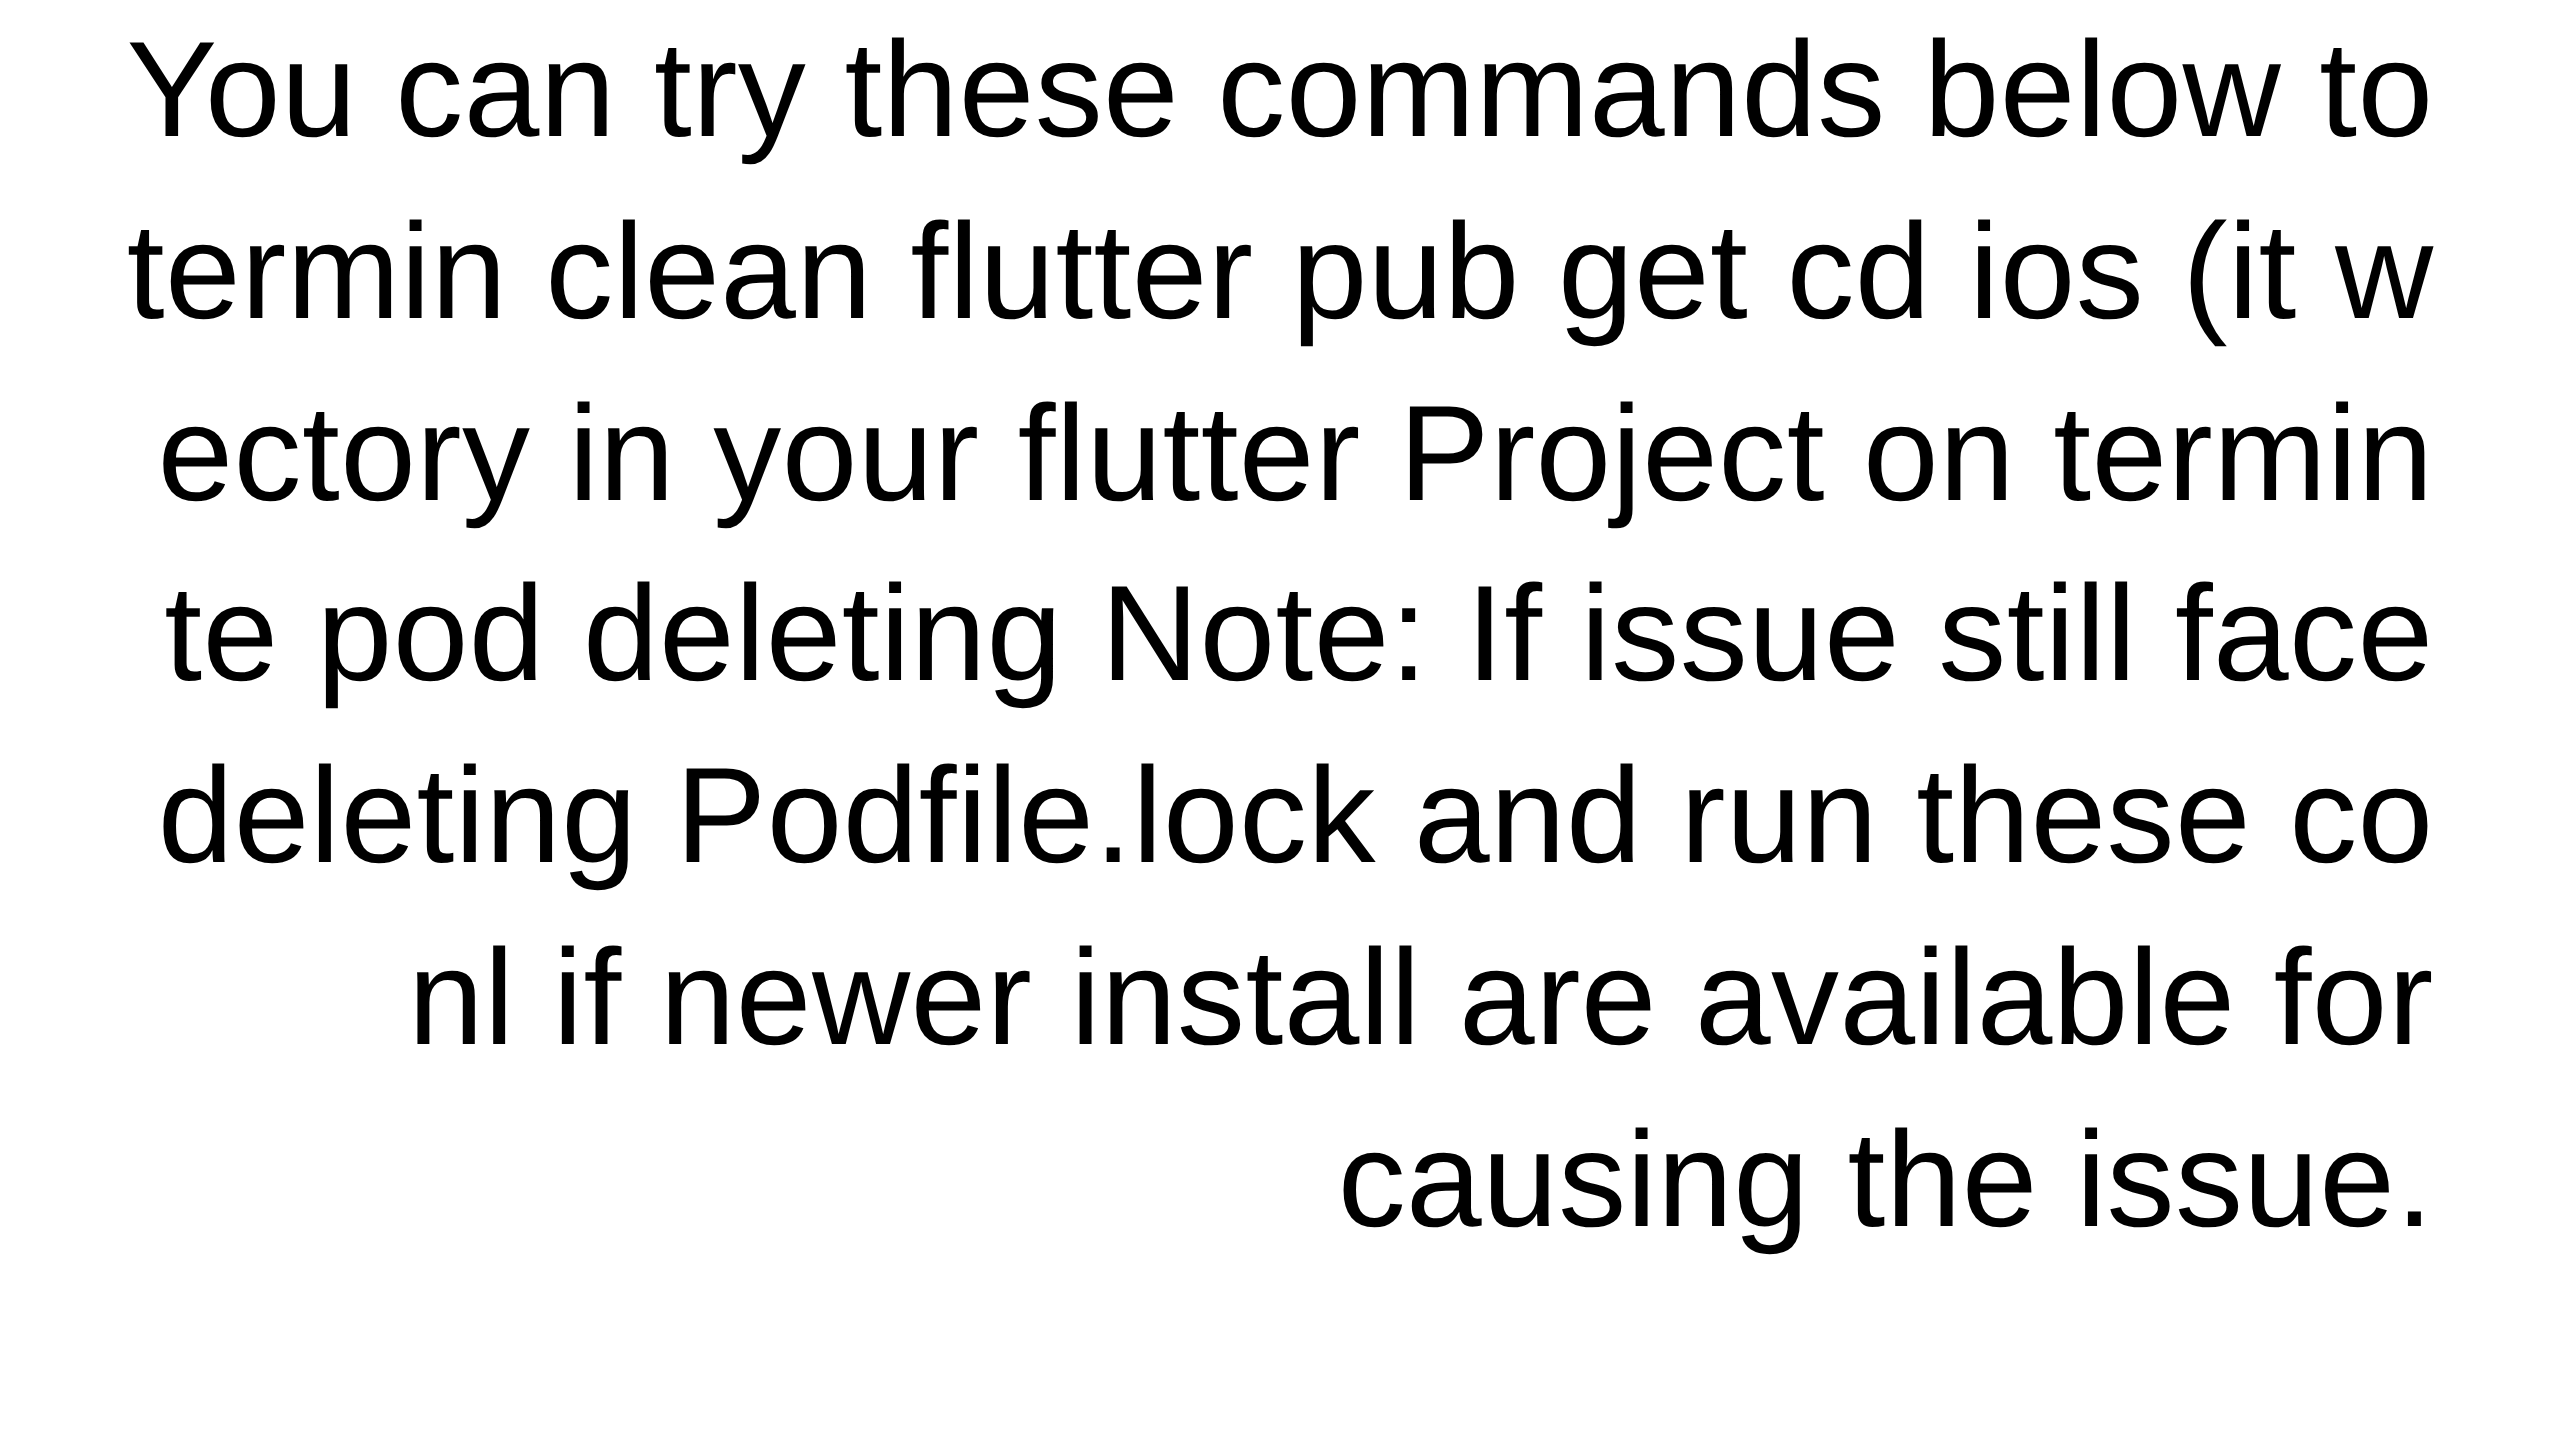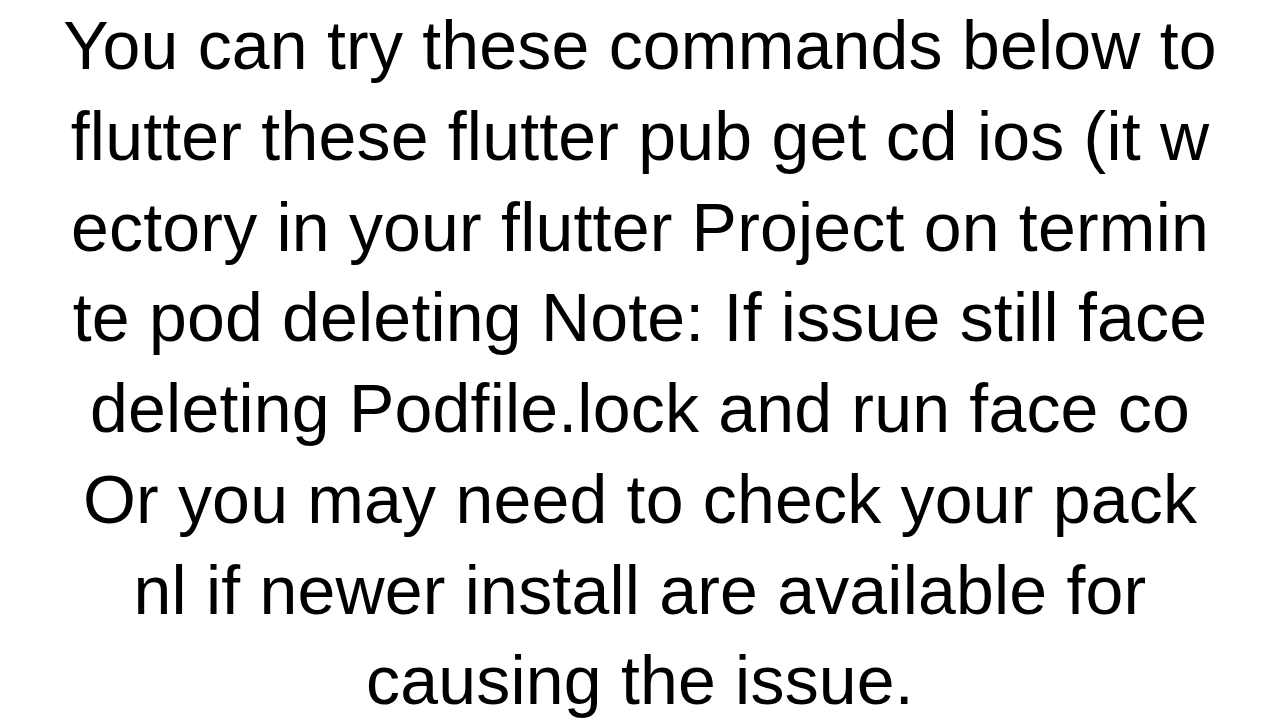--- a/index.html
+++ b/index.html
@@ -1,18 +1,19 @@
 <!DOCTYPE html>
 <html><head>
   <meta charset="utf-8">
   <style>
     * {
       margin: 0;
       padding: 0;
       box-sizing: border-box;
+      text-align: right;
     }
     html, body {
       width: 1280px;
       height: 720px;
       overflow: hidden;
       background: #ffffff;
     }
     .text-container {
       font-family: Arial, Helvetica, sans-serif;
       font-size: 68px;
@@ -28,20 +29,19 @@
     }
     .line {
       display: block;
     }
   </style>
 </head>
 <body>
 
 <div class="text-container">
   <span class="line">You can try these commands below to</span>
-  <span class="line">flutter these flutter pub get cd ios (it w</span>
+  <span class="line">termin clean flutter pub get cd ios (it w</span>
   <span class="line">ectory in your flutter Project on termin</span>
   <span class="line">te pod deleting  Note: If issue still face </span>
-  <span class="line">deleting Podfile.lock and run face co</span>
-  <span class="line">Or you may need to check your pack</span>
+  <span class="line">deleting Podfile.lock and run these co</span>
   <span class="line">nl if newer install are available for </span>
   <span class="line">causing the issue.</span>
 </div>
 
 </body></html>

